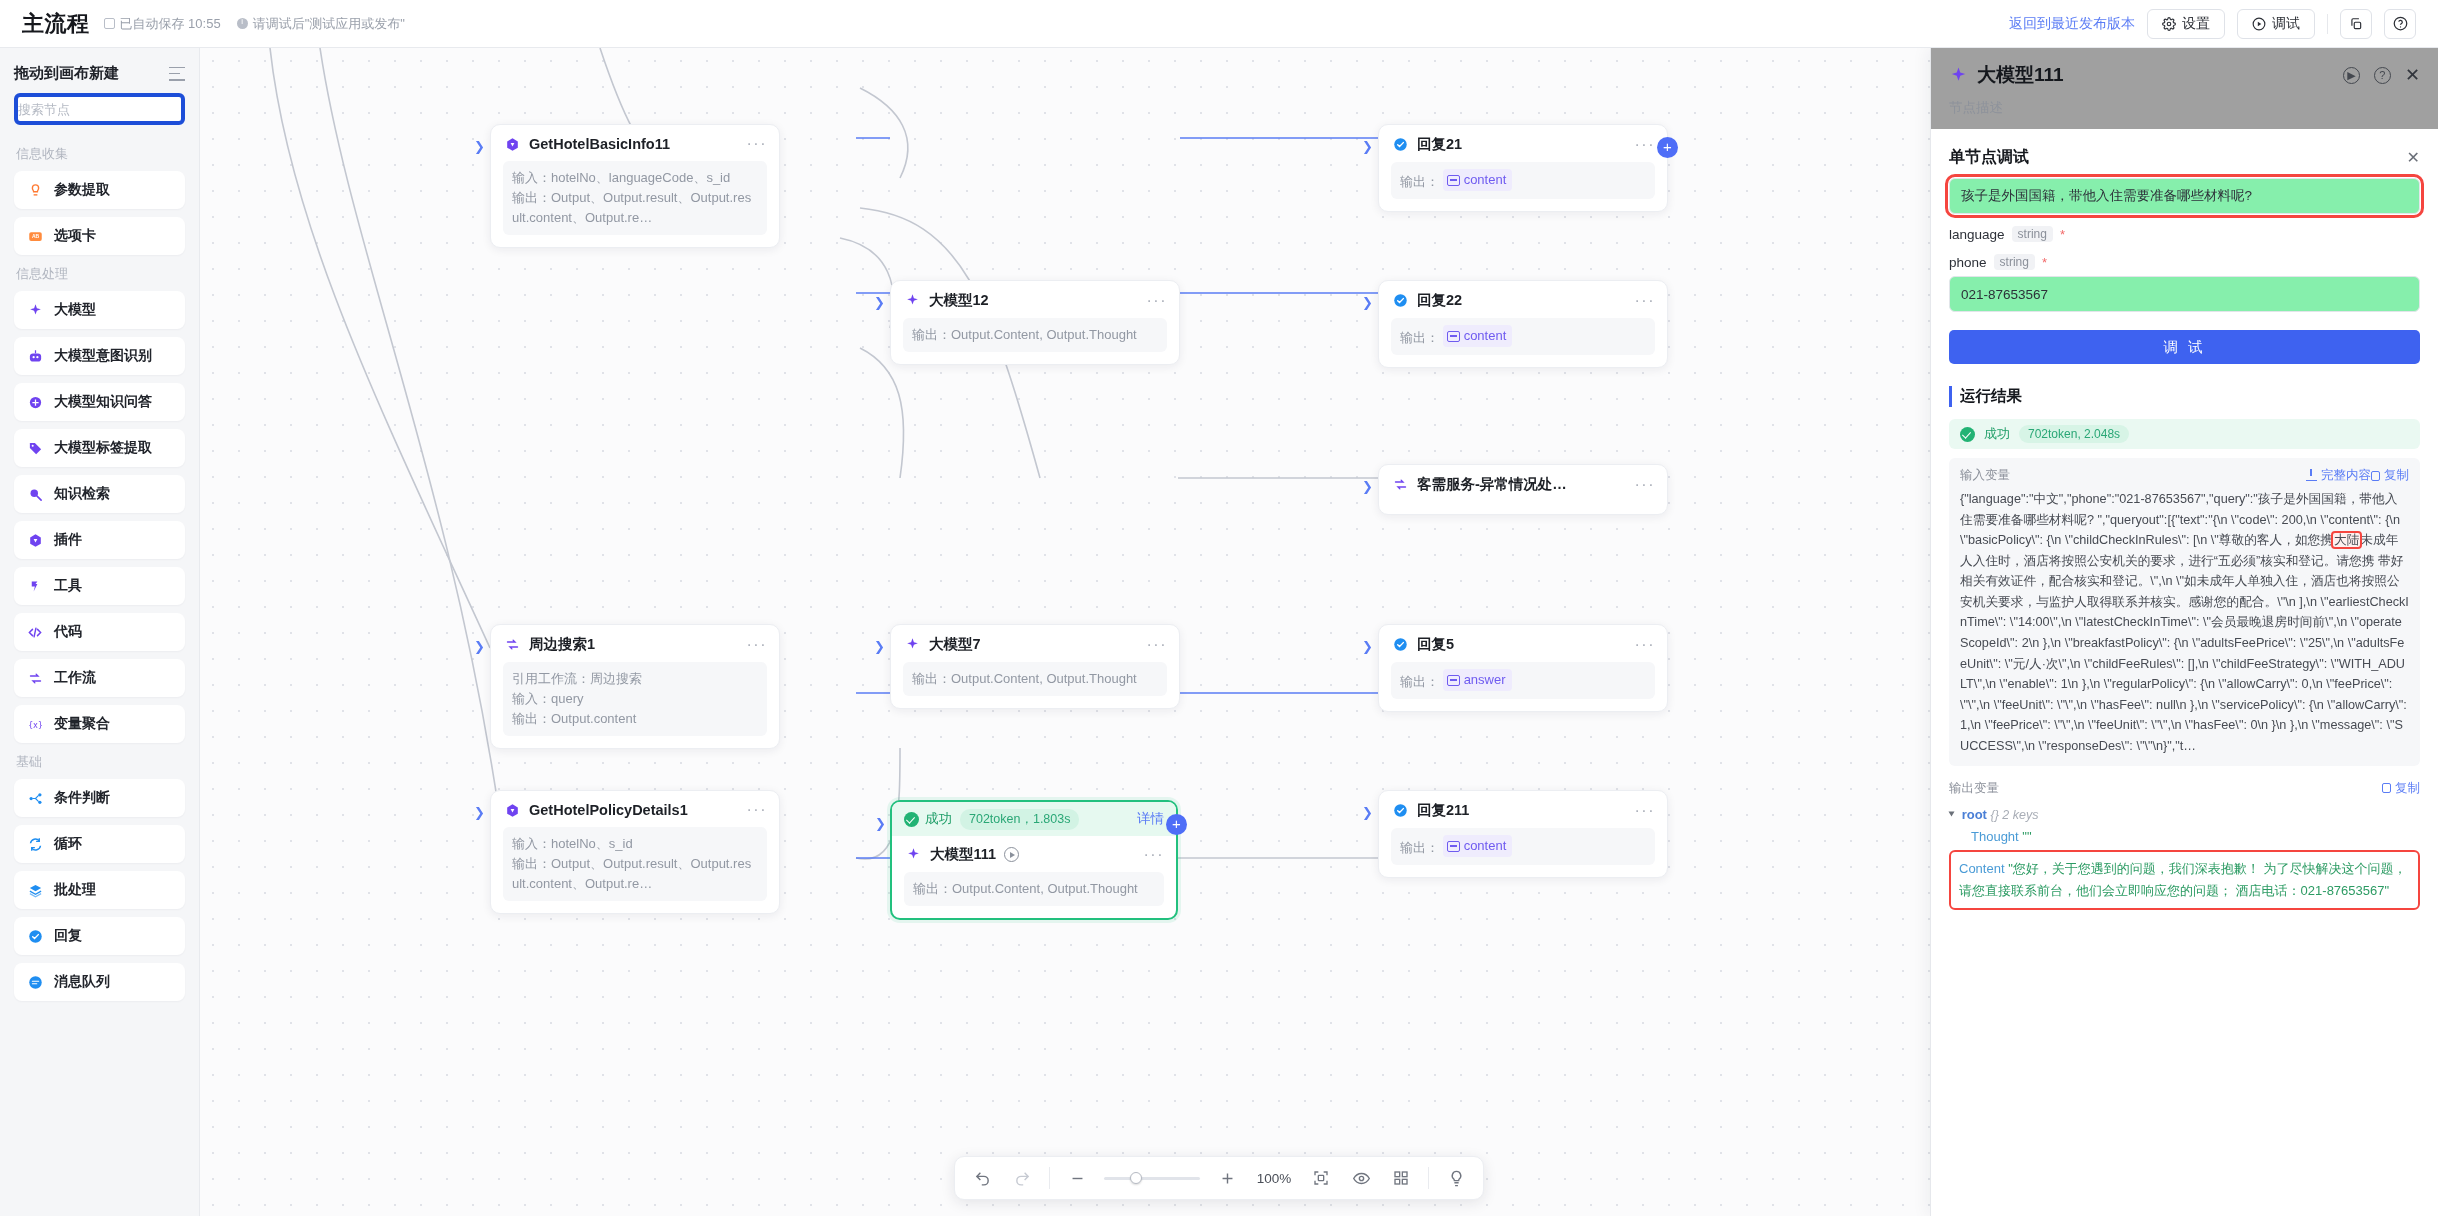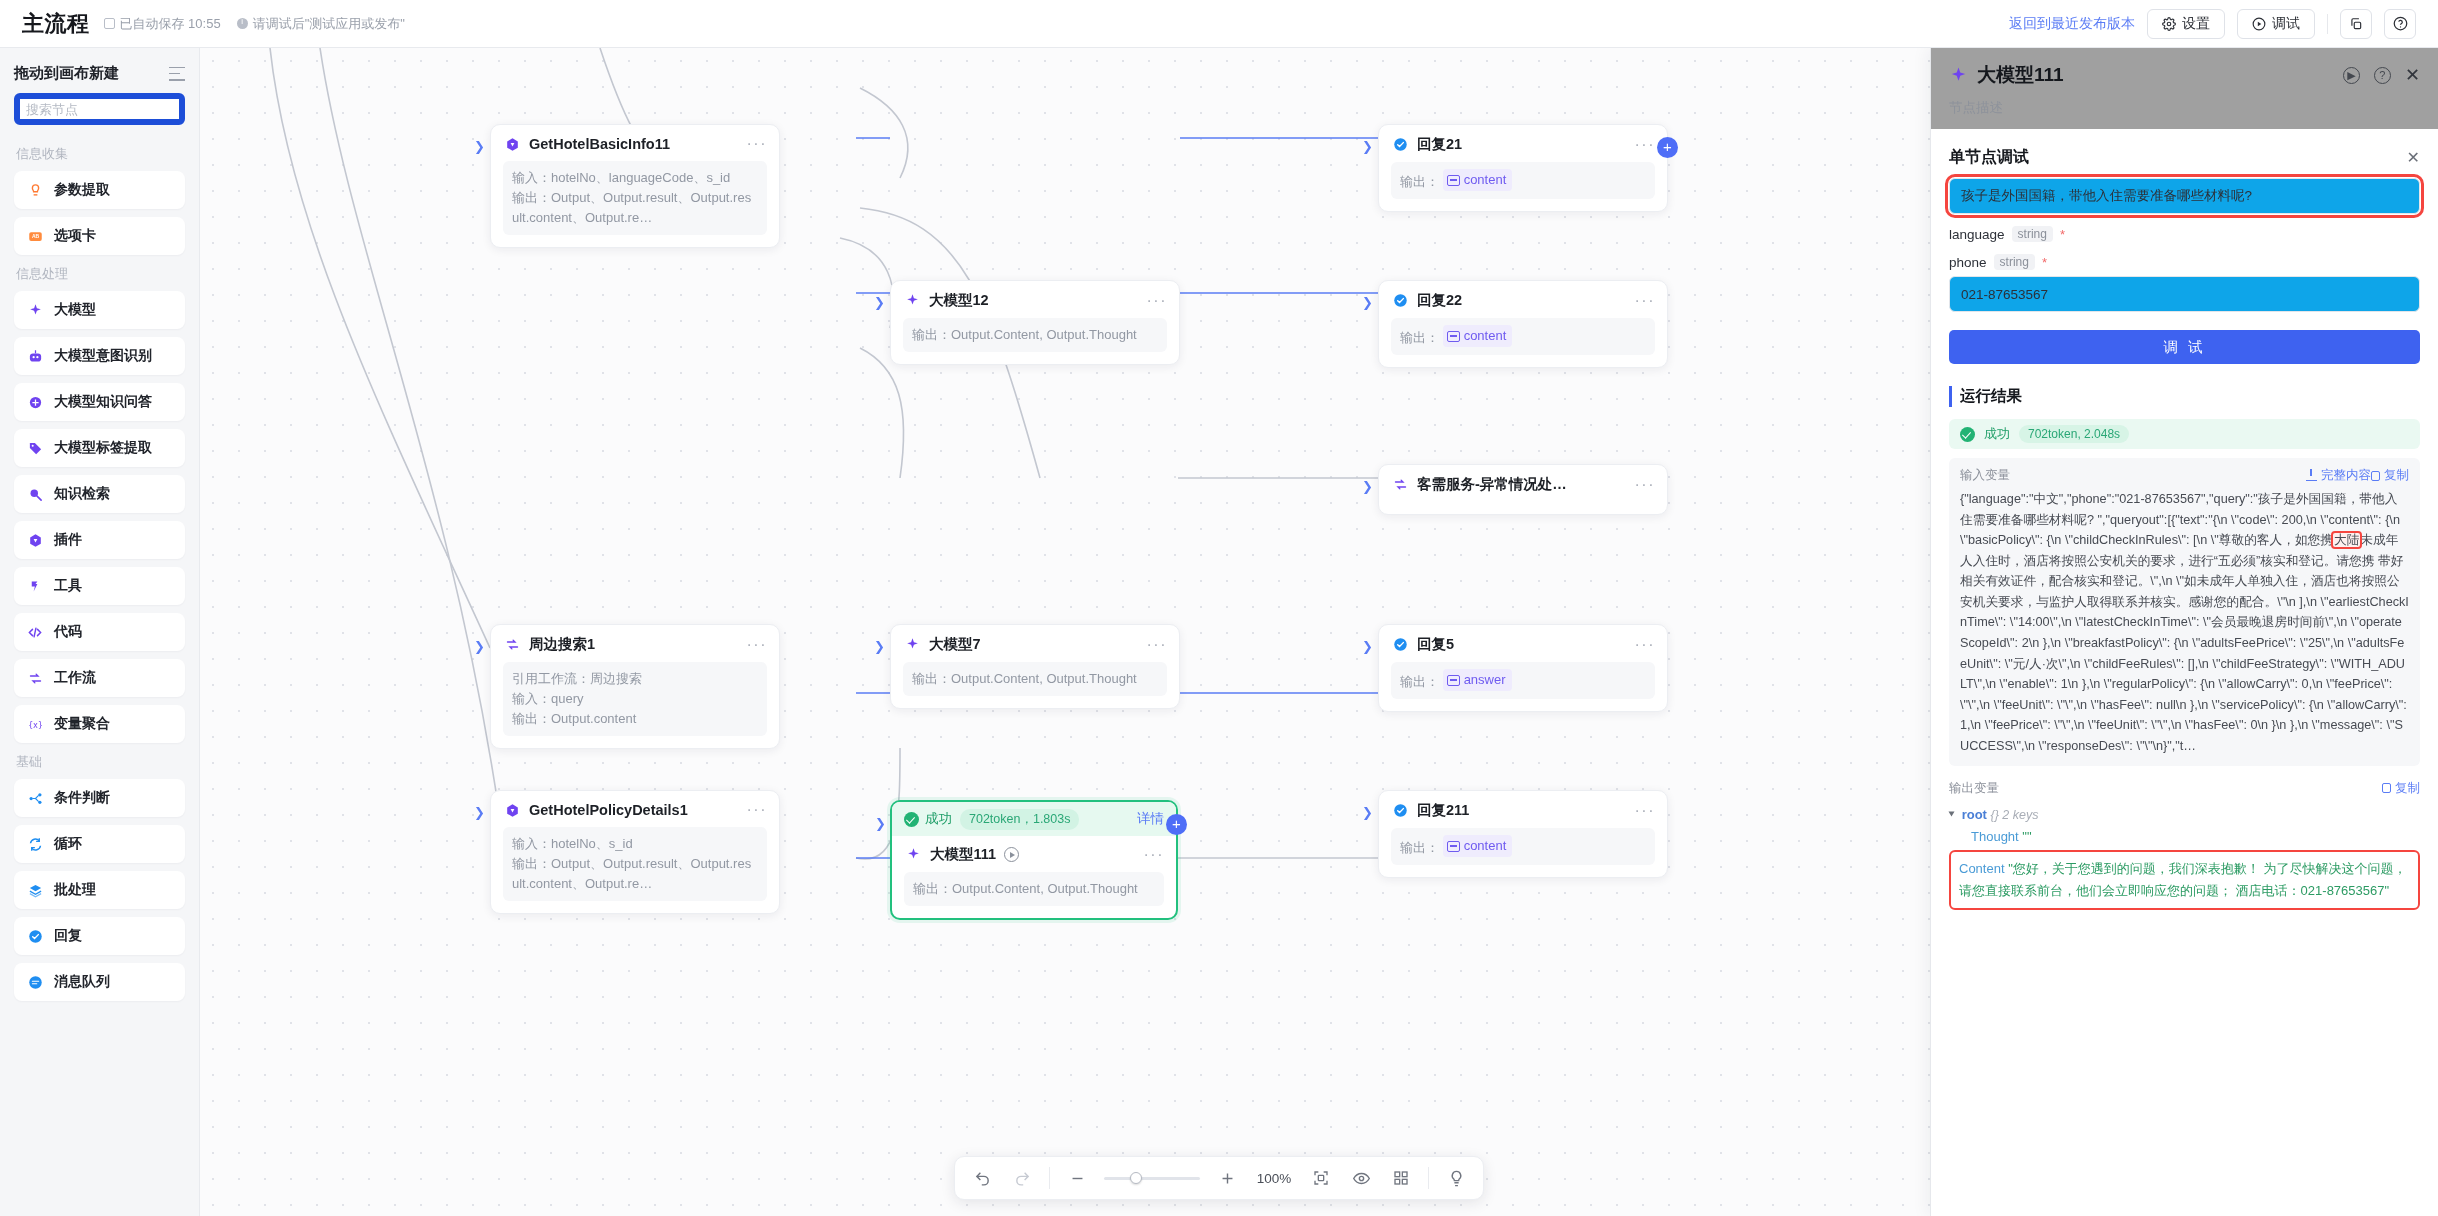--- a/index.html
+++ b/index.html
@@ -41,22 +41,22 @@
     position: absolute; top: 48px; left: 0; width: 200px; height: 1168px;
     background: #f5f6f8; border-right: 1px solid #e8eaee; z-index: 30;
     display: flex; flex-direction: column;
   }
   .sb-head { display:flex; align-items:center; padding: 16px 14px 10px 14px;}
   .sb-head-title { font-size: 15px; font-weight: 700; color: #20232a;}
   .sb-collapse { margin-left:auto; width:16px; height:14px; display:flex; flex-direction:column; justify-content:space-between; cursor:pointer;}
   .sb-collapse i { display:block; height:1.6px; background:#9aa0ab; }
   .sb-collapse i:nth-child(1){ width:16px;} .sb-collapse i:nth-child(2){ width:11px;} .sb-collapse i:nth-child(3){ width:16px;}
   .sb-search {
-    margin: 0 14px 10px 14px; height: 32px; background: #fff; border: 6px solid #1d4ed8;
-    border-radius: 6px; display: flex; align-items: center; padding: 0 6px; gap: 6px;
+    margin: 0 14px 10px 14px; height: 32px; background: #fff; border: 4px solid #1d4ed8;
+    border-radius: 6px; display: flex; align-items: center; padding: 0 0; gap: 6px;
   }
   .sb-search input { border: none; outline: none; flex: 1; font-size: 13px; color:#4a4f58;
     font-family: inherit; background: transparent;}
   .sb-search input::placeholder { color: #b4b9c3; }
   .sb-scroll { flex:1; overflow:hidden; padding: 0 14px 8px 14px;}
   .sb-group { font-size: 13px; color: #b0b5bf; margin: 10px 0 8px 2px; }
   .sb-item {
     background: #fff; border-radius: 8px; height: 38px; margin-bottom: 8px;
     display: flex; align-items: center; padding: 0 12px; gap: 10px; cursor: pointer;
     box-shadow: 0 1px 2px rgba(20,24,40,.04);
@@ -142,21 +142,21 @@
 
   .rp-body { flex:1; overflow:hidden; padding: 0 18px; }
   .sec-row { display:flex; align-items:center; margin: 18px 0 10px 0;}
   .sec-title { font-size:16px; font-weight:700; color:#15181d;}
   .sec-x { margin-left:auto; font-size:16px; color:#6a6f78; cursor:pointer;}
   .field-label { font-size:13.5px; color:#2c3038; margin: 12px 0 6px 0; display:flex; align-items:center; gap:7px;}
   .tag-type { background:#f1f2f5; border-radius:4px; color:#8b909a; font-size:12px; padding:1px 6px;}
   .req { color:#f26a6a; font-size:13px;}
   .inp {
     width: 100%; height: 36px; border: 1px solid #e2e5ea; border-radius: 6px;
-    padding: 0 11px; font-size: 13.5px; color: #2c3038; font-family: inherit; outline: none; background:#0ea5e9;
+    padding: 0 11px; font-size: 13.5px; color: #2c3038; font-family: inherit; outline: none; background:#86efac;
   }
   .inp.highlight { outline: 3px solid #f5453f; outline-offset: 1px; border-radius: 6px; }
   .btn-debug {
     width: 100%; height: 34px; background: #3e62f0; color: #fff; border: none; border-radius: 5px;
     font-size: 14.5px; letter-spacing: 3px; margin-top: 18px; cursor: pointer; font-family: inherit;
   }
   .res-title { font-size:15.5px; font-weight:700; color:#15181d; border-left:3px solid #3e62f0;
     padding-left:8px; margin: 22px 0 12px 0; }
   .res-status { background:#eaf9f2; border-radius:6px; height:30px; display:flex; align-items:center;
     gap:9px; padding: 0 11px; }

